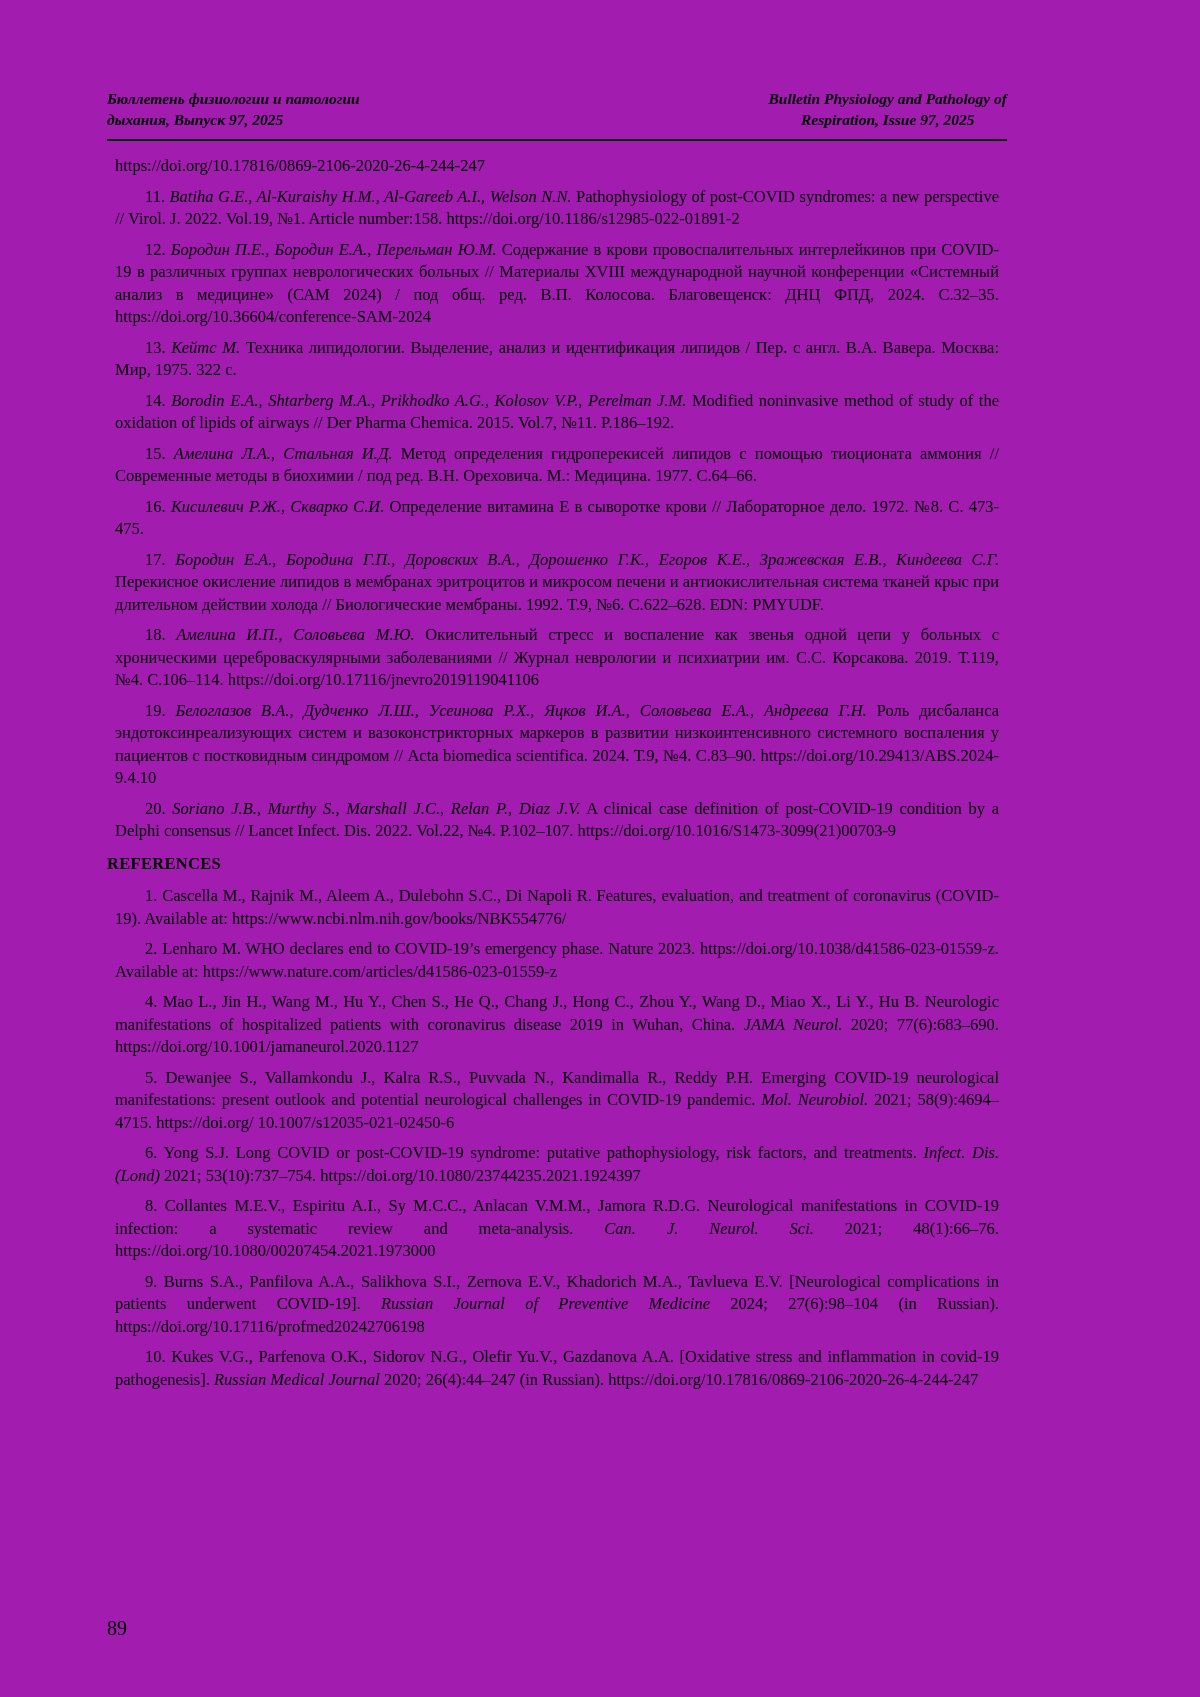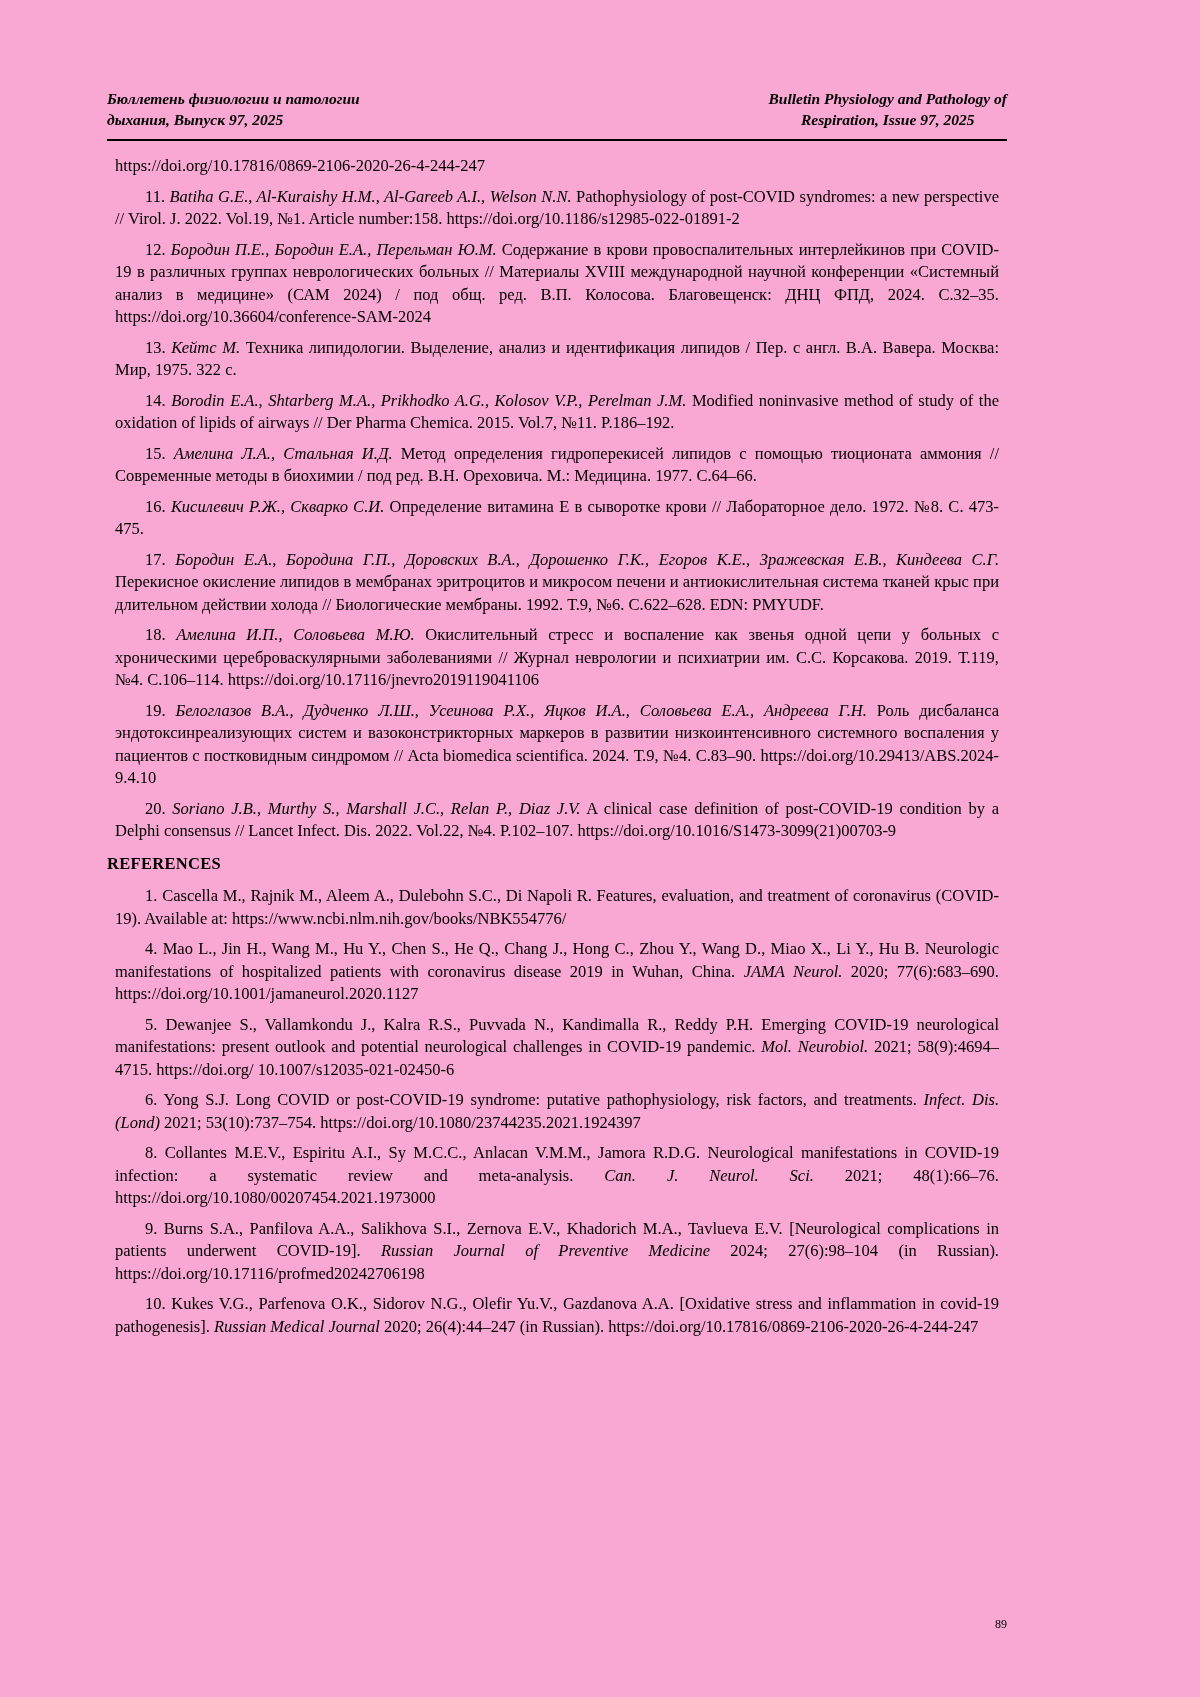--- a/index.html
+++ b/index.html
@@ -4,21 +4,21 @@
 <style>
   * { margin: 0; padding: 0; box-sizing: border-box; }
   html, body { background: #ffffff; }
   body {
     width: 1200px;
     height: 1697px;
     position: relative;
     color: #000000;
     font-family: "Liberation Serif", "DejaVu Serif", serif;
   }
-  .page { position: absolute; inset: 0; overflow: hidden; background: #f9a8d4; text-decoration: underline; }
+  .page { position: absolute; inset: 0; overflow: hidden; background: #a21caf; text-decoration: underline; }
   .page-header {
     position: absolute; left: 107px; top: 88px; width: 900px;
     display: flex; justify-content: space-between;
     font-size: 15.5px; font-weight: bold; font-style: italic; line-height: 21px;
   }
   .header-right { text-align: center; }
   .header-rule {
     position: absolute; left: 107px; top: 139px; width: 900px;
     border: 0; border-top: 2px solid #000;
   }
@@ -27,21 +27,21 @@
     font-size: 16.5px; line-height: 22.5px; text-align: justify;
   }
   .ref { margin: 8px; overflow-wrap: break-word; }
   .ref.indent { text-indent: 30px; }
   .refs-heading {
     font-size: 16.5px; font-weight: bold; font-style: normal;
     text-align: left; margin: 10px 0 10px 0; letter-spacing: 0.3px;
   }
   .page-footer {
     position: absolute; left: 107px; top: 1617px; width: 900px;
-    text-align: right; font-size: 12px;
+    text-align: left; font-size: 20px;
   }
 </style>
 </head>
 <body>
 
 <div class="page">
 
   <header class="page-header">
     <div class="header-left">
       <div>Бюллетень физиологии и патологии</div>
@@ -67,20 +67,21 @@
         <p class="ref indent"><span>17. </span><i>Бородин Е.А., Бородина Г.П., Доровских В.А., Дорошенко Г.К., Егоров К.Е., Зражевская Е.В., Киндеева С.Г.</i><span> Перекисное окисление липидов в мембранах эритроцитов и микросом печени и антиокислительная система тканей крыс при длительном действии холода // Биологические мембраны. 1992. Т.9, №6. С.622–628. EDN: PMYUDF.</span></p>
         <p class="ref indent"><span>18. </span><i>Амелина И.П., Соловьева М.Ю.</i><span> Окислительный стресс и воспаление как звенья одной цепи у больных с хроническими цереброваскулярными заболеваниями // Журнал неврологии и психиатрии им. С.С. Корсакова. 2019. Т.119, №4. С.106–114. https://doi.org/10.17116/jnevro2019119041106</span></p>
         <p class="ref indent"><span>19. </span><i>Белоглазов В.А., Дудченко Л.Ш., Усеинова Р.Х., Яцков И.А., Соловьева Е.А., Андреева Г.Н.</i><span> Роль дисбаланса эндотоксинреализующих систем и вазоконстрикторных маркеров в развитии низкоинтенсивного системного воспаления у пациентов с постковидным синдромом // Acta biomedica scientifica. 2024. Т.9, №4. С.83–90. https://doi.org/10.29413/ABS.2024-9.4.10</span></p>
         <p class="ref indent"><span>20. </span><i>Soriano J.B., Murthy S., Marshall J.C., Relan P., Diaz J.V.</i><span> A clinical case definition of post-COVID-19 condition by a Delphi consensus // Lancet Infect. Dis. 2022. Vol.22, №4. P.102–107. https://doi.org/10.1016/S1473-3099(21)00703-9</span></p>
       </section>
 
     <h2 class="refs-heading">REFERENCES</h2>
 
     <section>
         <p class="ref indent"><span>1. Cascella M., Rajnik M., Aleem A., Dulebohn S.C., Di Napoli R. Features, evaluation, and treatment of coronavirus (COVID-19). Available at: https://www.ncbi.nlm.nih.gov/books/NBK554776/</span></p>
+        <p class="ref indent"><span>2. Lenharo M. WHO declares end to COVID-19’s emergency phase. Nature 2023. https://doi.org/10.1038/d41586-023-01559-z. Available at: https://www.nature.com/articles/d41586-023-01559-z</span></p>
         <p class="ref indent"><span>4. Mao L., Jin H., Wang M., Hu Y., Chen S., He Q., Chang J., Hong C., Zhou Y., Wang D., Miao X., Li Y., Hu B. Neurologic manifestations of hospitalized patients with coronavirus disease 2019 in Wuhan, China. </span><i>JAMA Neurol.</i><span> 2020; 77(6):683–690. https://doi.org/10.1001/jamaneurol.2020.1127</span></p>
         <p class="ref indent"><span>5. Dewanjee S., Vallamkondu J., Kalra R.S., Puvvada N., Kandimalla R., Reddy P.H. Emerging COVID-19 neurological manifestations: present outlook and potential neurological challenges in COVID-19 pandemic. </span><i>Mol. Neurobiol.</i><span> 2021; 58(9):4694–4715. https://doi.org/ 10.1007/s12035-021-02450-6</span></p>
         <p class="ref indent"><span>6. Yong S.J. Long COVID or post-COVID-19 syndrome: putative pathophysiology, risk factors, and treatments. </span><i>Infect. Dis. (Lond)</i><span> 2021; 53(10):737–754. https://doi.org/10.1080/23744235.2021.1924397</span></p>
         <p class="ref indent"><span>8. Collantes M.E.V., Espiritu A.I., Sy M.C.C., Anlacan V.M.M., Jamora R.D.G. Neurological manifestations in COVID-19 infection: a systematic review and meta-analysis. </span><i>Can. J. Neurol. Sci.</i><span> 2021; 48(1):66–76. https://doi.org/10.1080/00207454.2021.1973000</span></p>
         <p class="ref indent"><span>9. Burns S.A., Panfilova A.A., Salikhova S.I., Zernova E.V., Khadorich M.A., Tavlueva E.V. [Neurological complications in patients underwent COVID-19]. </span><i>Russian Journal of Preventive Medicine</i><span> 2024; 27(6):98–104 (in Russian). https://doi.org/10.17116/profmed20242706198</span></p>
         <p class="ref indent"><span>10. Kukes V.G., Parfenova O.K., Sidorov N.G., Olefir Yu.V., Gazdanova A.A. [Oxidative stress and inflammation in covid-19 pathogenesis]. </span><i>Russian Medical Journal</i><span> 2020; 26(4):44–247 (in Russian). https://doi.org/10.17816/0869-2106-2020-26-4-244-247</span></p>
       </section>
   </main>
 
   <footer class="page-footer">

